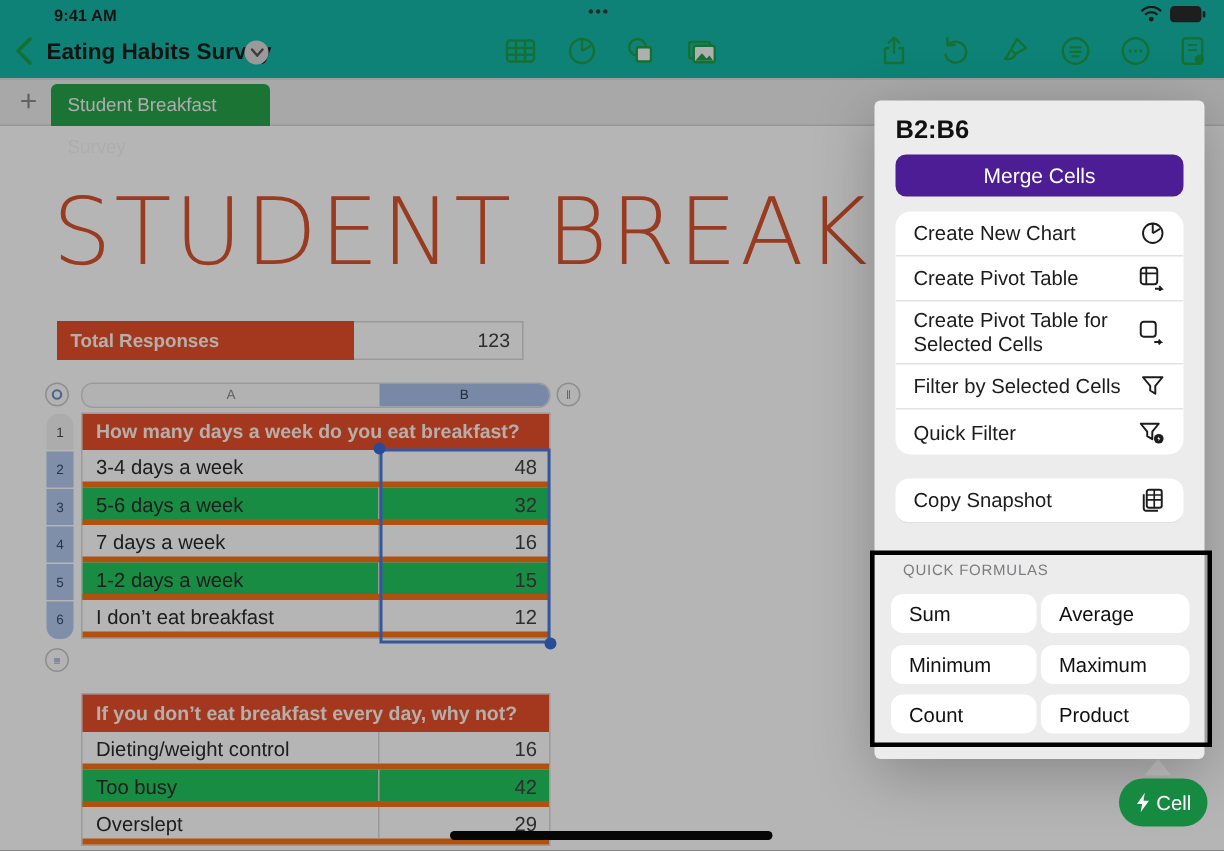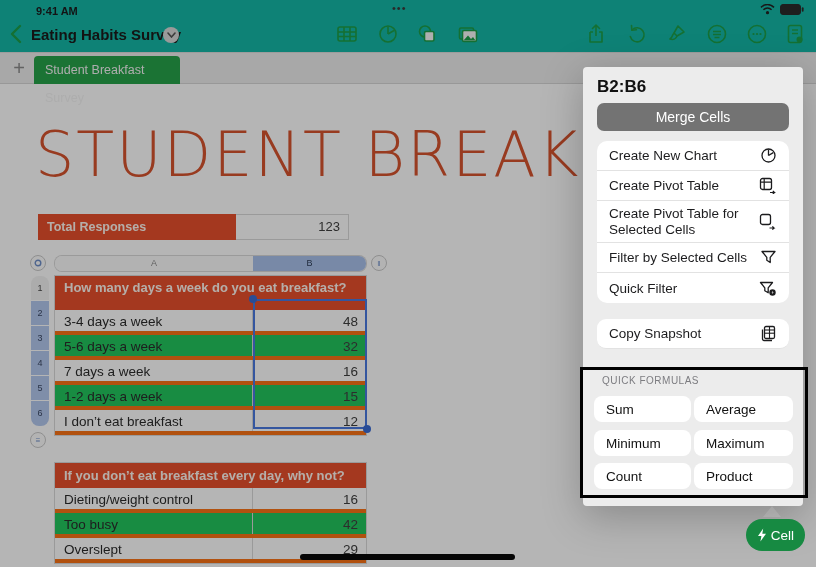--- a/index.html
+++ b/index.html
@@ -34,41 +34,41 @@
   .col-b { width:113px; background:#aac2ec; color:#2f3e57; font-size:9px; text-align:center; line-height:15px; }
   .hcirc { position:absolute; width:16px; height:16px; border-radius:50%; background:#fdfdfd; border:1px solid #c9c9c9; color:#6f8fc9; font-size:8px; display:flex; align-items:center; justify-content:center; }
 
   .rownums { position:absolute; left:31px; top:276px; width:18px; display:flex; flex-direction:column; gap:1px; }
   .rn { width:18px; text-align:center; font-size:9px; color:#4a4a4a; background:#f2f2f2; }
   .rn.sel { background:#b4c8ee; color:#3c4a66; }
   .rn:first-child { border-radius:8px 8px 0 0; }
   .rn:last-child { border-radius:0 0 8px 8px; }
 
   .grid { position:absolute; left:55px; top:276px; width:311px; }
-  .gq { height:34px; background:#e8502c; color:#fff6ef; font-size:13px; font-weight:bold; line-height:24px; padding-left:9px; }
+  .gq { height:24px; background:#e8502c; color:#fff6ef; font-size:13px; font-weight:bold; line-height:24px; padding-left:9px; }
   .grow { height:25px; display:flex; border-bottom:4px solid #f97316; }
   .grow .gl { width:198px; font-size:13.5px; color:#2b2b2b; line-height:24px; padding-left:9px; border-right:1px solid #d9d9d9; }
   .grow .gv { width:113px; font-size:13.5px; color:#404040; line-height:24px; text-align:right; padding-right:8px; }
   .grow.alt { background:#22c55e; }
   .grid, .t2 { box-shadow:0 0 0 1px #d9d9d9; background:#fff; }
 
   .selbox { position:absolute; left:253px; top:299px; width:114px; height:130px; border:2px solid #4a7ae0; z-index:4; }
   .seldot { position:absolute; width:8px; height:8px; border-radius:50%; background:#3b6cd4; z-index:5; }
 
   .t2 { position:absolute; left:55px; top:463px; width:311px; }
 
   .home-ind { position:absolute; left:300px; top:554px; width:215px; height:6px; border-radius:3px; background:#090909; z-index:6; }
 
   
   .dim { position:absolute; inset:0; background:rgba(0,0,0,0.29); z-index:50; }
 
   
   .panel { position:absolute; left:583px; top:67px; width:220px; height:439px; background:#ececec; border-radius:4px; z-index:60; box-shadow:0 10px 40px rgba(0,0,0,0.25); }
   .p-title { position:absolute; left:14px; top:10px; font-size:17px; font-weight:bold; color:#111; }
-  .merge-btn { position:absolute; left:14px; top:36px; width:192px; height:28px; background:#737373; border:none; border-radius:7px; color:#fff; font-size:14px; font-family:inherit; }
+  .merge-btn { position:absolute; left:14px; top:36px; width:192px; height:28px; background:#4c1d95; border:none; border-radius:7px; color:#fff; font-size:14px; font-family:inherit; }
   .mgroup { position:absolute; left:14px; top:74px; width:192px; background:#ffffff; border-radius:10px; overflow:hidden; }
   .mitem { display:flex; align-items:center; justify-content:space-between; padding:0 12px; border-bottom:1px solid #e2e2e2; min-height:30px; }
   .mitem:last-child { border-bottom:none; }
   .mitem .ml { font-size:13.5px; color:#1c1c1e; line-height:1.2; padding:5px 4px 4px 0; }
   .single { position:absolute; left:14px; top:252px; width:192px; background:#fff; border-radius:9px; height:29px; }
   .qf-label { position:absolute; left:19px; top:308px; font-size:10px; color:#7c7c80; letter-spacing:0.5px; }
   .fbtn { position:absolute; height:26px; background:#ffffff; border:none; border-radius:8px; font-size:13.5px; color:#111; text-align:left; padding-left:12px; font-family:inherit; }
   .qbox { position:absolute; left:580px; top:367px; width:228px; height:131px; border:3px solid #000; z-index:70; pointer-events:none; }
 
   

